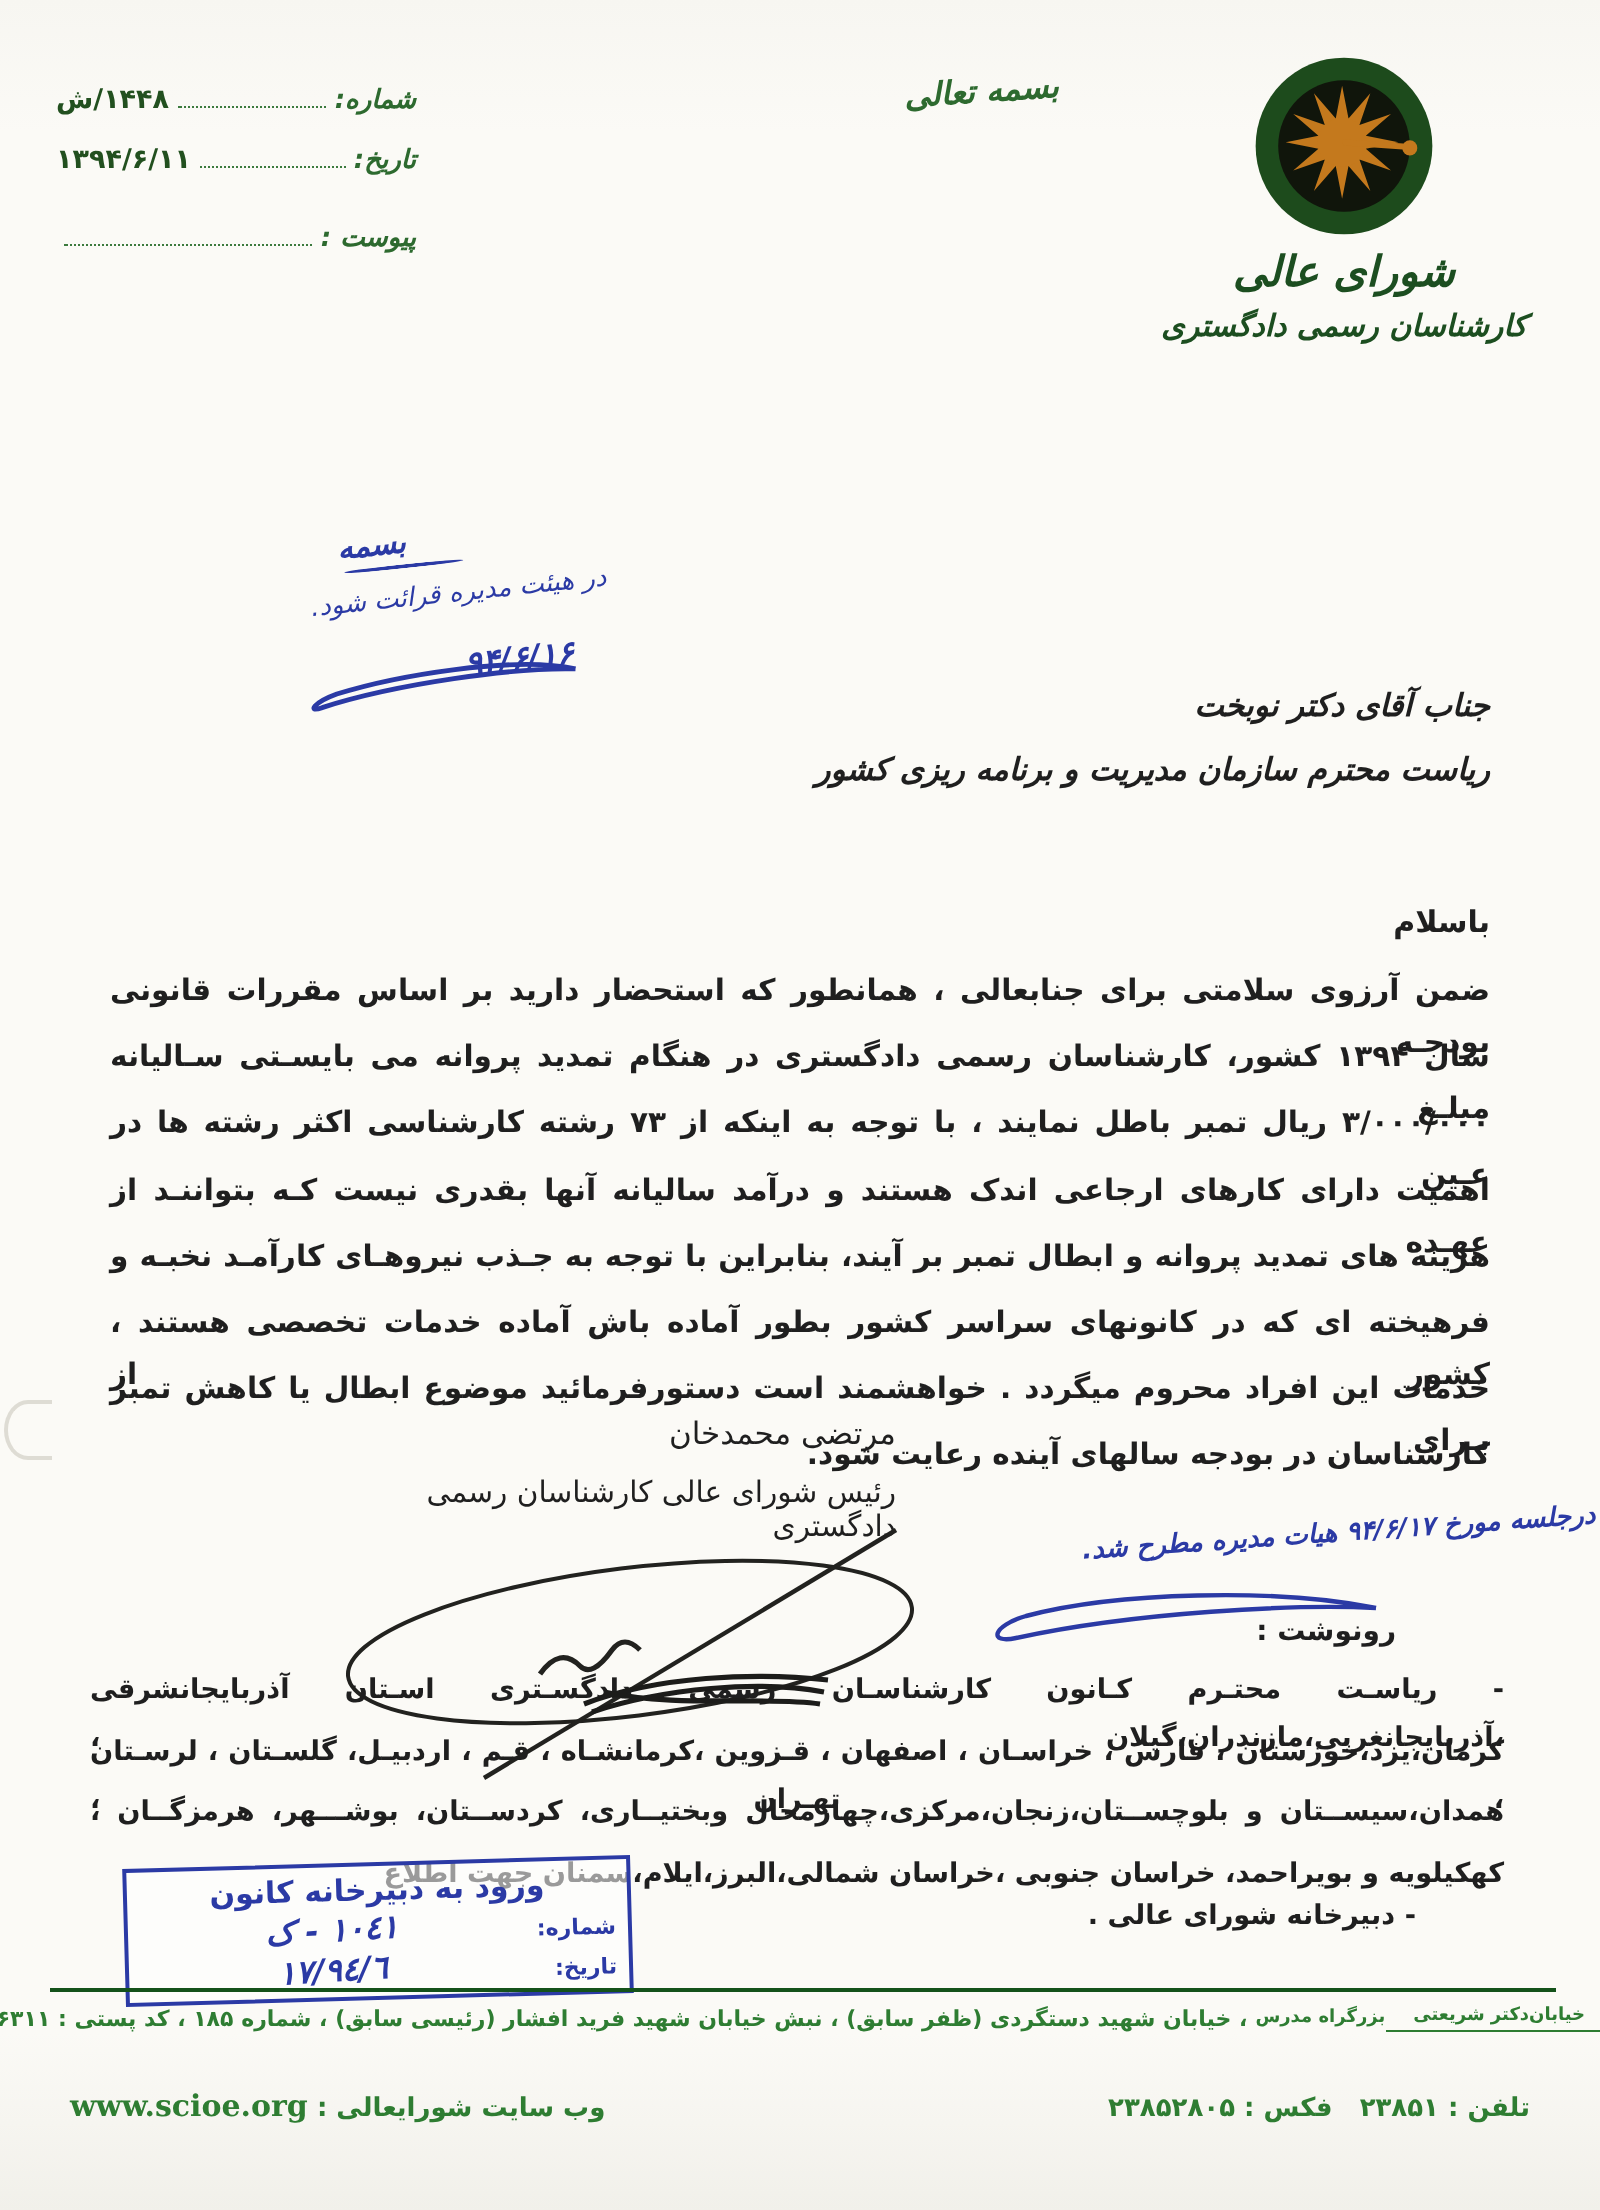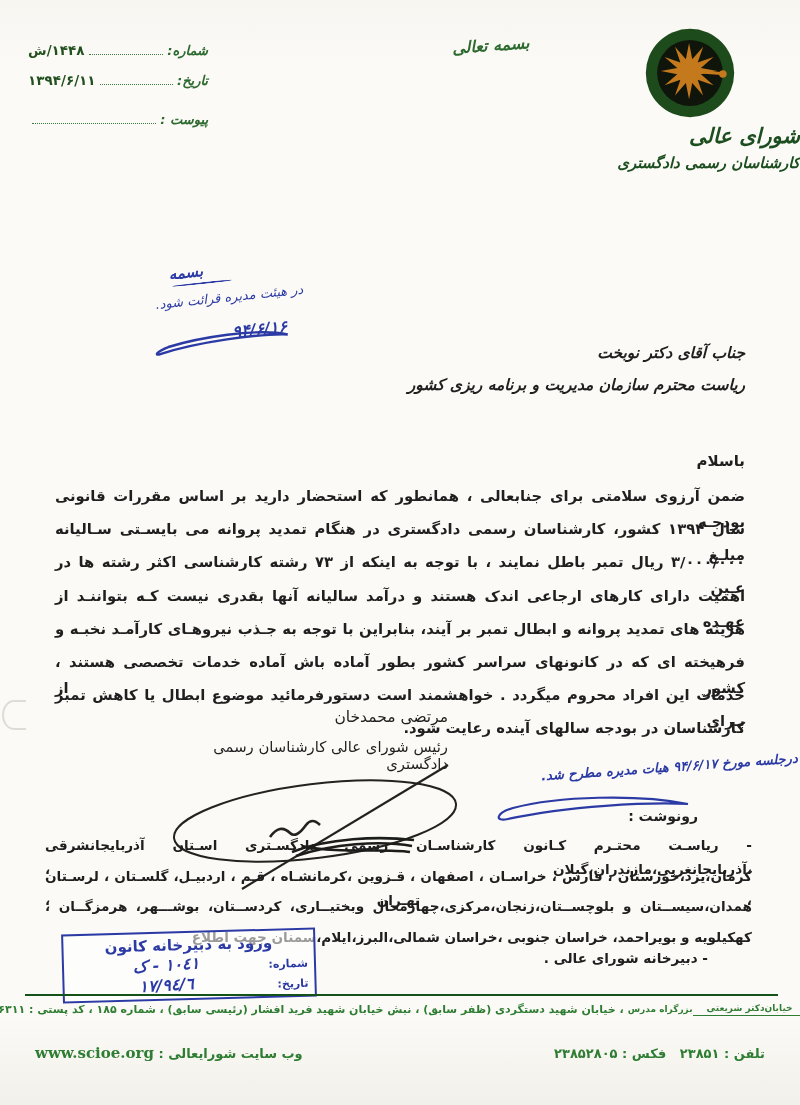--- a/index.html
+++ b/index.html
@@ -10,21 +10,21 @@
     color:#1f1f1f;
   }
   .page{position:absolute;inset:0;background:linear-gradient(180deg,#f7f6f1 0%,#fbfaf6 6%,#fbfaf6 92%,#f1f0ea 100%);}
   
   .refblock{position:absolute;top:42px;left:28px;width:180px;direction:rtl;}
   .refrow{display:flex;align-items:baseline;height:30px;color:#2d6a2f;font-size:13px;}
   .reflabel{font-weight:bold;font-style:italic;white-space:nowrap;}
   .refdots{flex:1;border-bottom:1.5px dotted #3c7a3e;margin:0 4px 4px 4px;min-width:18px;}
   .refvalue{font-weight:bold;color:#22501f;font-size:13.5px;white-space:nowrap;}
   .bism{position:absolute;top:36px;left:452px;color:#2d6a2f;font-weight:bold;font-style:italic;font-size:16px;transform:rotate(-4deg);}
-  .logoblock{position:absolute;top:26px;right:0;width:220px;color:#1c4e20;}
+  .logoblock{position:absolute;top:26px;right:18px;width:220px;text-align:center;color:#1c4e20;}
   .logoblock svg{display:block;margin:0 auto;}
   .org1{font-size:21px;font-weight:bold;font-style:italic;margin-top:4px;}
   .org2{font-size:15px;font-weight:bold;font-style:italic;margin-top:6px;}
   
   .hw-top{position:absolute;top:262px;left:105px;width:200px;color:#2b3aa5;transform:rotate(-6deg);font-style:italic;}
   .hw-word{font-size:15px;font-weight:bold;text-align:center;margin-right:30px;}
   .hw-underline{width:60px;border-bottom:2px solid #2b3aa5;margin:2px auto 8px auto;border-radius:50%;}
   .hw-line{font-size:13px;white-space:nowrap;}
   .hw-date{font-size:16px;font-weight:bold;margin-top:18px;margin-right:20px;}
   

